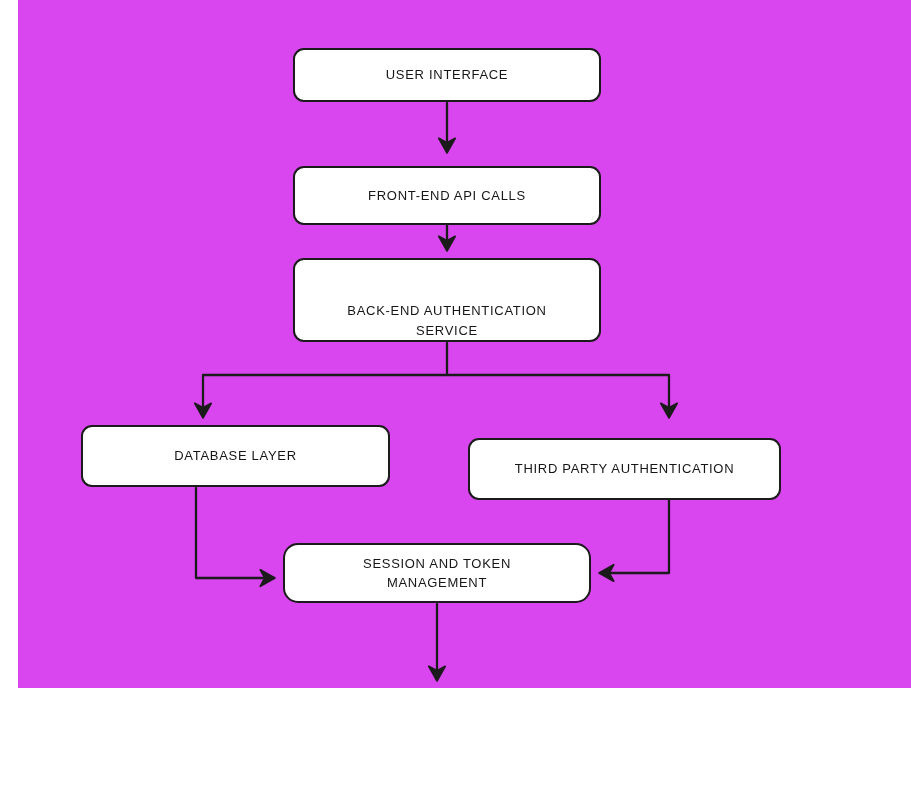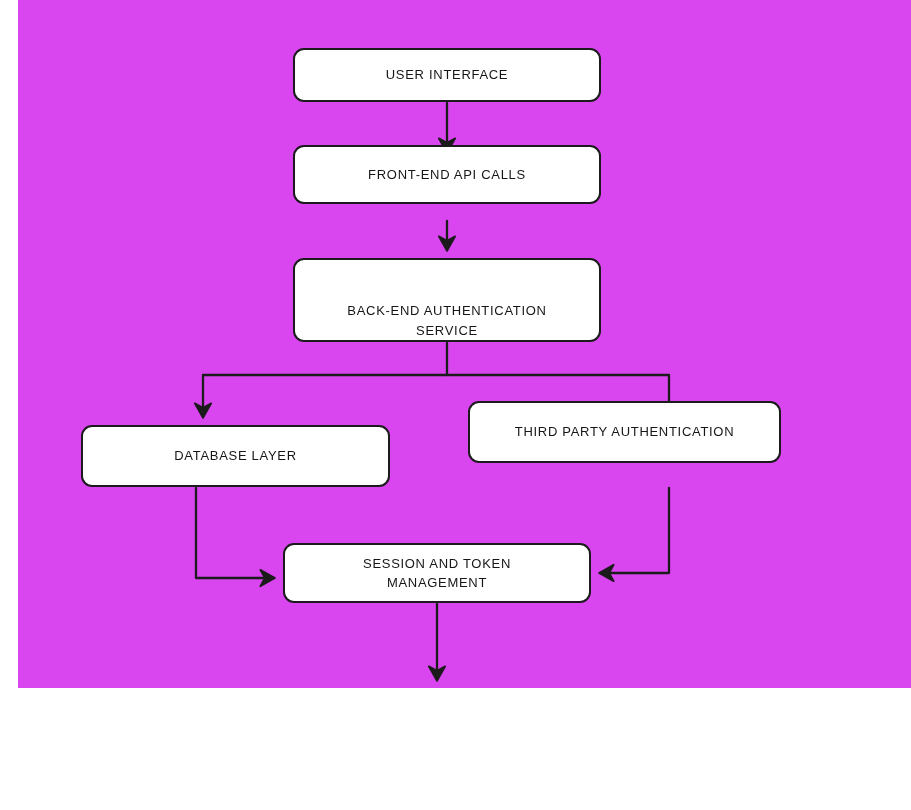--- a/index.html
+++ b/index.html
@@ -40,25 +40,25 @@
   .node-label{
     font-size:13px;
     letter-spacing:.7px;
     color:#161616;
     line-height:1.5;
     white-space:pre-line;
     padding:0 12px;
   }
   
   .n-user-interface    { left:275px; top:48px;  width:308px; height:54px; }
-  .n-frontend-api      { left:275px; top:145px; width:308px; height:59px; }
+  .n-frontend-api      { left:275px; top:166px; width:308px; height:59px; }
   .n-backend-auth      { left:275px; top:258px; width:308px; height:84px;align-items:flex-end; }
   .n-database-layer    { left:63px;  top:425px; width:309px; height:62px;text-align:right; }
-  .n-third-party-auth  { left:450px; top:401px; width:313px; height:62px; }
-  .n-session-token     { left:265px; top:543px; width:308px; height:60px; }
+  .n-third-party-auth  { left:450px; top:438px; width:313px; height:62px; }
+  .n-session-token     { left:265px; top:543px; width:308px; height:60px;border-radius:15px; }
   .n-security-measures { left:268px; top:688px; width:307px; height:57px; }
   .logo{
     position:absolute;
     left:12px;
     top:758px;
     width:30px;
     height:30px;
     cursor:pointer;
   }
 </style>

